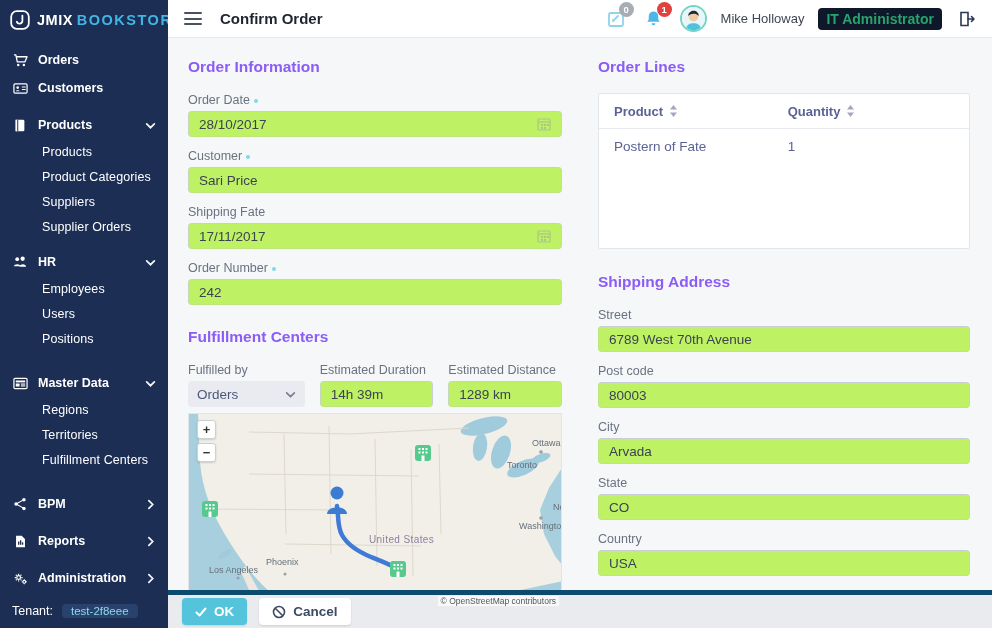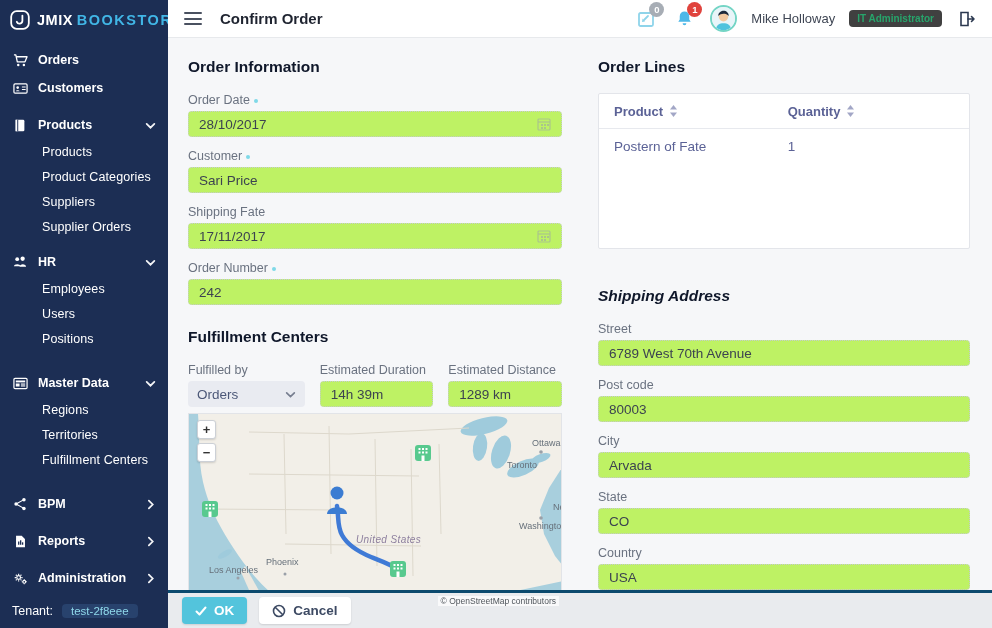--- a/index.html
+++ b/index.html
@@ -27,28 +27,28 @@
   .hamburger { width:18px; height:13px; display:flex; flex-direction:column; justify-content:space-between; cursor:pointer; }
   .hamburger span { height:2px; background:#4a5160; border-radius:1px; }
   .page-title { margin-left:18px; font-size:15px; font-weight:700; color:#1f2430; }
   .header-right { margin-left:auto; display:flex; align-items:center; gap:14px; }
   .icon-badge-wrap { position:relative; width:24px; height:24px; display:flex; align-items:center; justify-content:center; cursor:pointer; }
   .count-badge { position:absolute; top:-5px; right:-6px; min-width:15px; height:15px; border-radius:8px; font-size:9.5px; font-weight:700; color:#fff; display:flex; align-items:center; justify-content:center; padding:0 3px; }
   .count-gray { background:#a7adb5; }
   .count-red { background:#e0433d; }
   .avatar { width:27px; height:27px; border-radius:50%; border:2px solid #74d5c5; background:#e4f4f8; overflow:hidden; cursor:pointer; flex:0 0 auto; }
   .user-name { font-size:13px; color:#3f4654; }
-  .role-badge { background:#404040; color:#27a46b; font-size:10px; font-weight:600; padding:3px 8px; border-radius:4px; }
+  .role-badge { background:#0f172a; color:#27a46b; font-size:14px; font-weight:600; padding:3px 8px; border-radius:4px; }
   .signout { width:18px; height:18px; cursor:pointer; margin-left:2px; }
 
   
   .content { position:absolute; left:168px; top:38px; width:824px; height:552px; background:#f6f7f9; }
   .col-left  { position:absolute; left:20px;  top:12px; width:374px; }
   .col-right { position:absolute; left:430px; top:12px; width:372px; }
-  .section-title { font-size:15.5px; font-weight:700; color:#0f172a; margin:8px 0 17px; }
+  .section-title { font-size:15.5px; font-weight:700; color:#8b5cf6; margin:8px 0 17px; }
   .field { margin-bottom:12px; }
   .field-label { font-size:12.5px; color:#6a7280; margin-bottom:4px; display:flex; align-items:center; gap:4px; }
   .req-dot { width:4px; height:4px; border-radius:50%; background:#7fd9e8; display:inline-block; margin-top:1px; }
   .field-box { height:26px; background:#bef264; border:1px dotted #c4cad2; border-radius:4px; display:flex; align-items:center; padding:0 10px; font-size:13.5px; color:#3c4350; }
   .field-box .cal { margin-left:auto; width:14px; height:14px; opacity:.55; }
 
   
   .table-panel { background:#fff; border:1px solid #e3e5ea; border-radius:2px; height:156px; overflow:hidden; }
   .t-head { display:flex; height:35px; align-items:center; border-bottom:1px solid #e7e9ee; font-size:13px; font-weight:700; color:#5b6296; }
   .t-row  { display:flex; height:35px; align-items:center; font-size:13.5px; color:#5b6296; }
@@ -66,21 +66,21 @@
   
   .map { position:relative; width:374px; height:195px; margin-top:6px; background:#f2efe8; border:1px solid #e2e4e8; overflow:hidden; cursor:grab; }
   .map svg.base { position:absolute; left:0; top:0; }
   .map-label { position:absolute; font-size:9px; color:#66707a; white-space:nowrap; }
   .map-label.country { font-size:10px; color:#8d7f9e; letter-spacing:.4px; }
   .zoom-ctl { position:absolute; left:8px; top:6px; display:flex; flex-direction:column; gap:4px; z-index:5; }
   .zoom-btn { width:19px; height:19px; background:#fff; border:1px solid #ccd0d6; border-radius:3px; font-size:13px; font-weight:700; color:#333; display:flex; align-items:center; justify-content:center; cursor:pointer; box-shadow:0 1px 2px rgba(0,0,0,.15); }
   .attribution { position:absolute; right:2px; bottom:1px; font-size:8.5px; color:#50565c; background:rgba(255,255,255,.7); padding:0 3px; z-index:5; }
 
   
-  .action-bar { position:absolute; left:168px; top:590px; width:824px; height:38px; background:#e9ebee; border-top:3px solid #0c4a6e; display:flex; align-items:center; gap:12px; padding:0 14px; }
+  .action-bar { position:absolute; left:168px; top:590px; width:824px; height:38px; background:#e9ebee; border-top:5px solid #0c4a6e; display:flex; align-items:center; gap:12px; padding:0 14px; }
   .btn { height:27px; border-radius:4px; display:flex; align-items:center; gap:7px; padding:0 13px; font-size:13.5px; font-weight:600; cursor:pointer; box-shadow:0 1px 2px rgba(0,0,0,.12); }
   .btn-ok { background:#53c4dc; color:#fff; }
   .btn-cancel { background:#fff; color:#3d4a63; }
 </style>
 </head>
 <body>
 
 <div class="sidebar">
   <div class="logo-row">
     <svg class="logo-mark" viewBox="0 0 20 20">
@@ -423,21 +423,21 @@
 
         <g fill="#9aa0a8">
             <circle cx="96" cy="160" r="1.5"></circle>
             <circle cx="49" cy="164" r="1.5"></circle>
             <circle cx="352" cy="38" r="1.8"></circle>
             <circle cx="352" cy="104" r="1.8"></circle>
           </g>
       </svg>
       <div class="map-label" style="left:20px; top:151px;">Los Angeles</div>
       <div class="map-label" style="left:77px; top:143px;">Phoenix</div>
-      <div class="map-label country" style="left:167px; top:120px;font-style:italic;">United States</div>
+      <div class="map-label country" style="left:180px; top:120px;">United States</div>
       <div class="map-label" style="left:318px; top:46px;">Toronto</div>
       <div class="map-label" style="left:343px; top:24px;">Ottawa</div>
       <div class="map-label" style="left:330px; top:107px;">Washington</div>
       <div class="map-label" style="left:364px; top:88px;">Ne</div>
       <div class="zoom-ctl">
         <div class="zoom-btn">+</div>
         <div class="zoom-btn">−</div>
       </div>
       <div class="attribution">© OpenStreetMap contributors</div>
     </div>
@@ -462,21 +462,21 @@
               <path d="M4.5 12 1 7.5h7z" fill="#8b91b8"></path>
             </svg>
         </div>
       </div>
       <div class="t-row">
         <div class="t-col-product">Postern of Fate</div>
         <div class="t-col-qty">1</div>
       </div>
     </div>
 
-    <div class="section-title" style="margin-top:38px;font-style:italic;">Shipping Address</div>
+    <div class="section-title" style="margin-top:24px;">Shipping Address</div>
 
     <div class="field">
       <div class="field-label">Street</div>
       <div class="field-box">
           <span>6789 West 70th Avenue</span>
         </div>
     </div>
     <div class="field">
       <div class="field-label">Post code</div>
       <div class="field-box">

